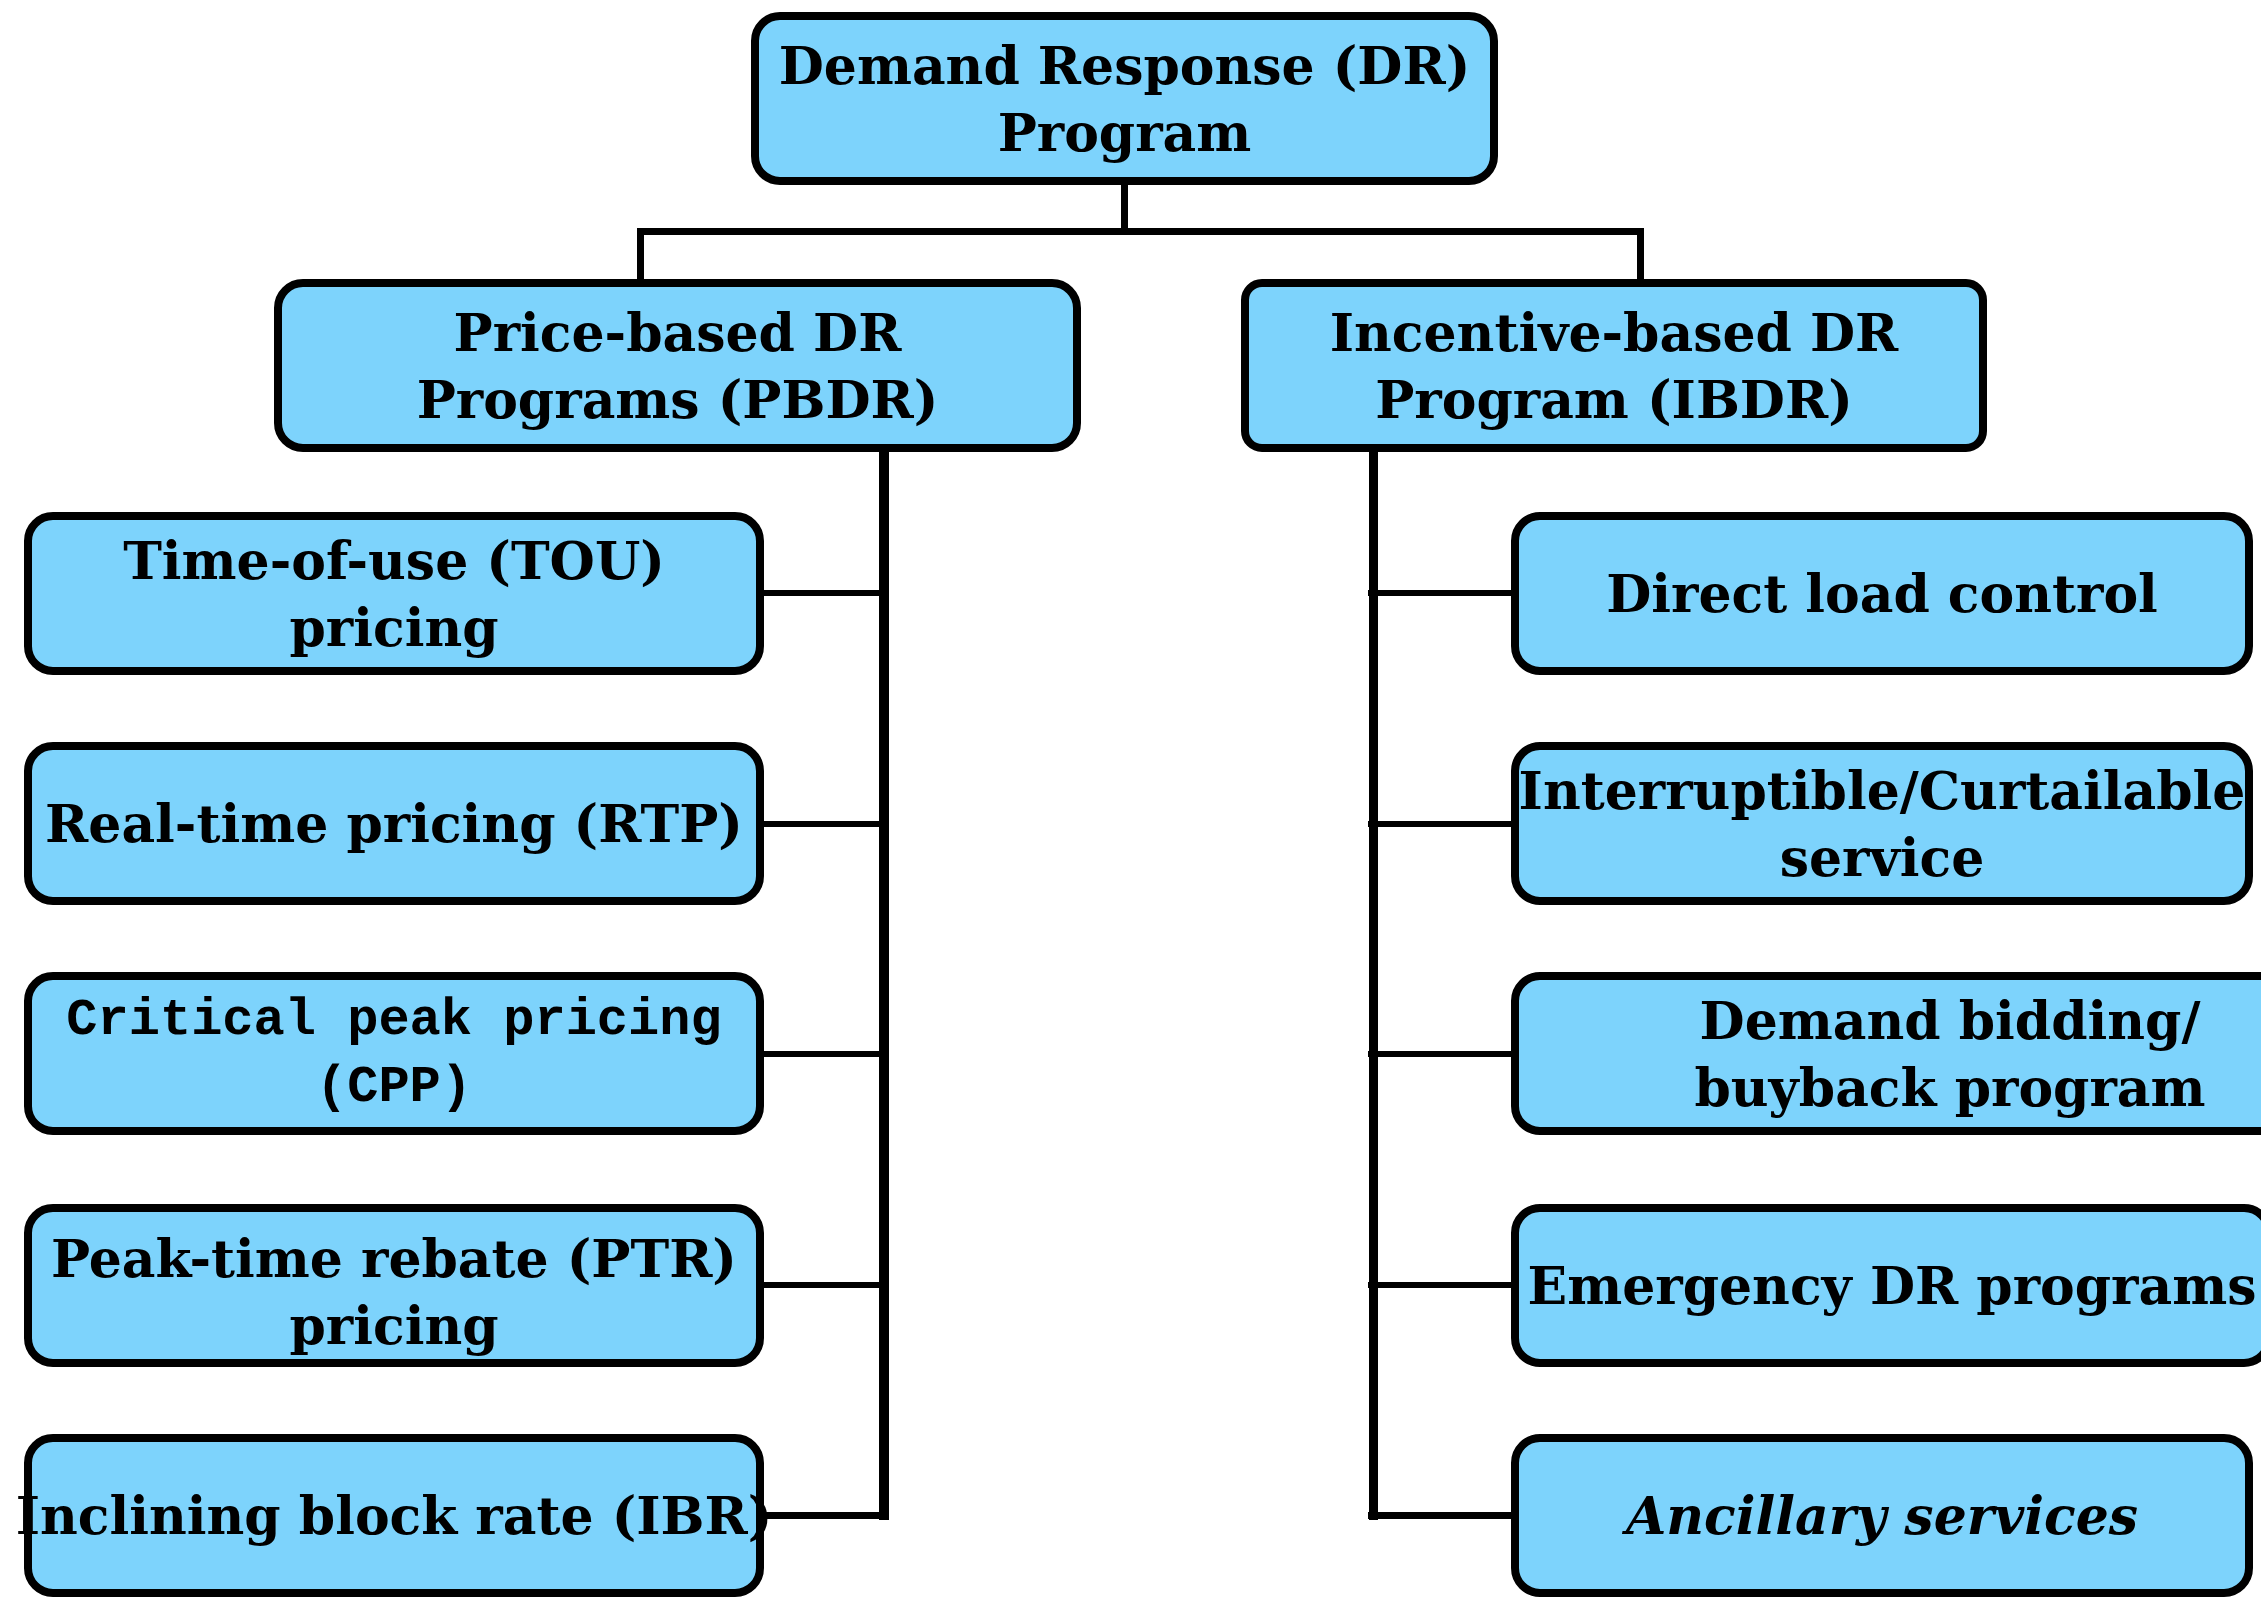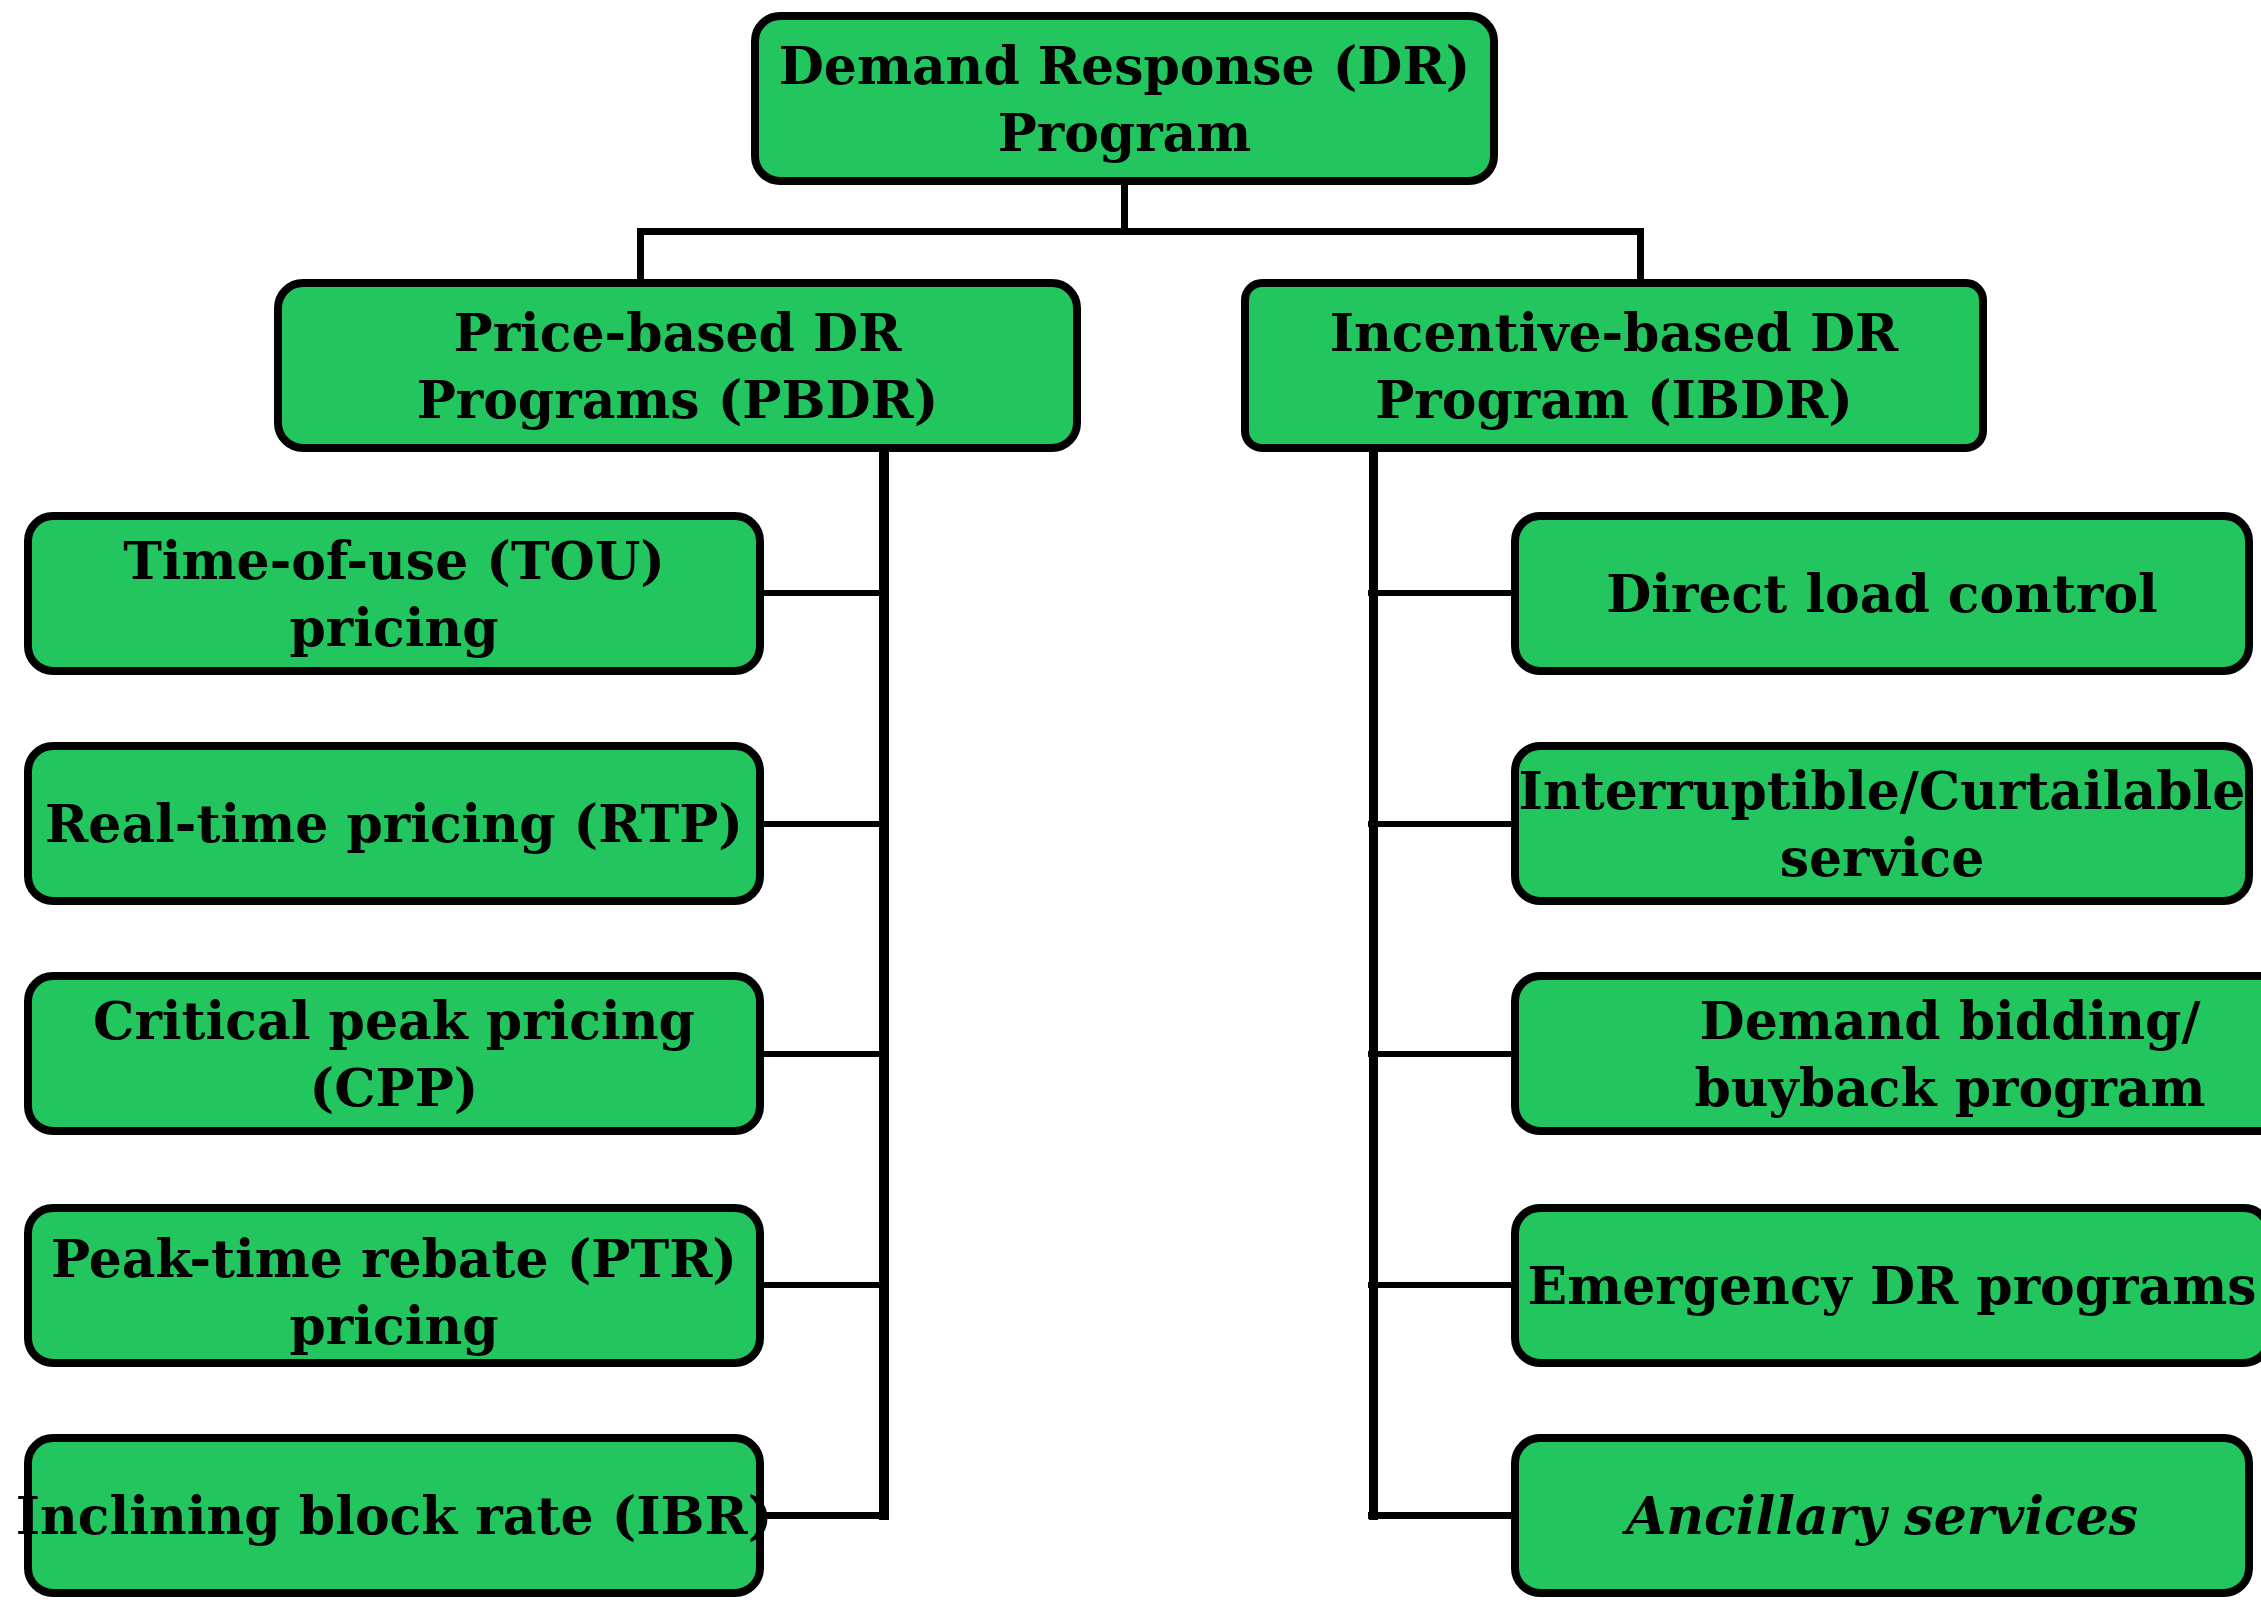--- a/index.html
+++ b/index.html
@@ -11,21 +11,21 @@
     overflow:hidden;
   }
   .wires{
     position:absolute;left:0;top:0;width:2261px;height:1622px;
     z-index:1;
   }
   .node{
     position:absolute;
     z-index:2;
     box-sizing:border-box;
-    background:#22c55e;
+    background:#7dd3fc;
     border:8.7px solid #000000;
     border-radius:29px;
     display:flex;
     flex-direction:column;
     align-items:center;
     justify-content:center;
     text-align:center;
     color:#000000;
     font-weight:bold;
     font-size:52px;
@@ -33,21 +33,21 @@
   }
   .node .ln{display:block;white-space:nowrap;}
   
   .n-root   {left:751px;  top:12px;   width:747px; height:173px;}
   
   .n-pbdr   {left:274px;  top:279px;  width:807px; height:173px;}
   .n-ibdr   {left:1241px; top:279px;  width:746px; height:173px;border-radius:21px;}
   
   .n-l0{left:24px; top:512px;  width:740px; height:163px;}
   .n-l1{left:24px; top:742px;  width:740px; height:163px;}
-  .n-l2{left:24px; top:972px; width:740px; height:163px;}
+  .n-l2{left:24px; top:972px; width:740px; height:163px;font-family:Liberation Mono, monospace;}
   .n-l3{left:24px; top:1204px; width:740px; height:163px;justify-content:flex-end;}
   .n-l4{left:24px; top:1434px; width:740px; height:163px;}
   
   .n-r0{left:1511px; top:512px;  width:742px; height:163px;}
   .n-r1{left:1511px; top:742px;  width:742px; height:163px;}
   .n-r2{left:1511px; top:972px; width:878px; height:163px;}
   .n-r3{left:1511px; top:1204px; width:762px; height:163px;}
   .n-r4{left:1511px; top:1434px; width:742px; height:163px;font-style:italic;}
 </style>
 </head>

